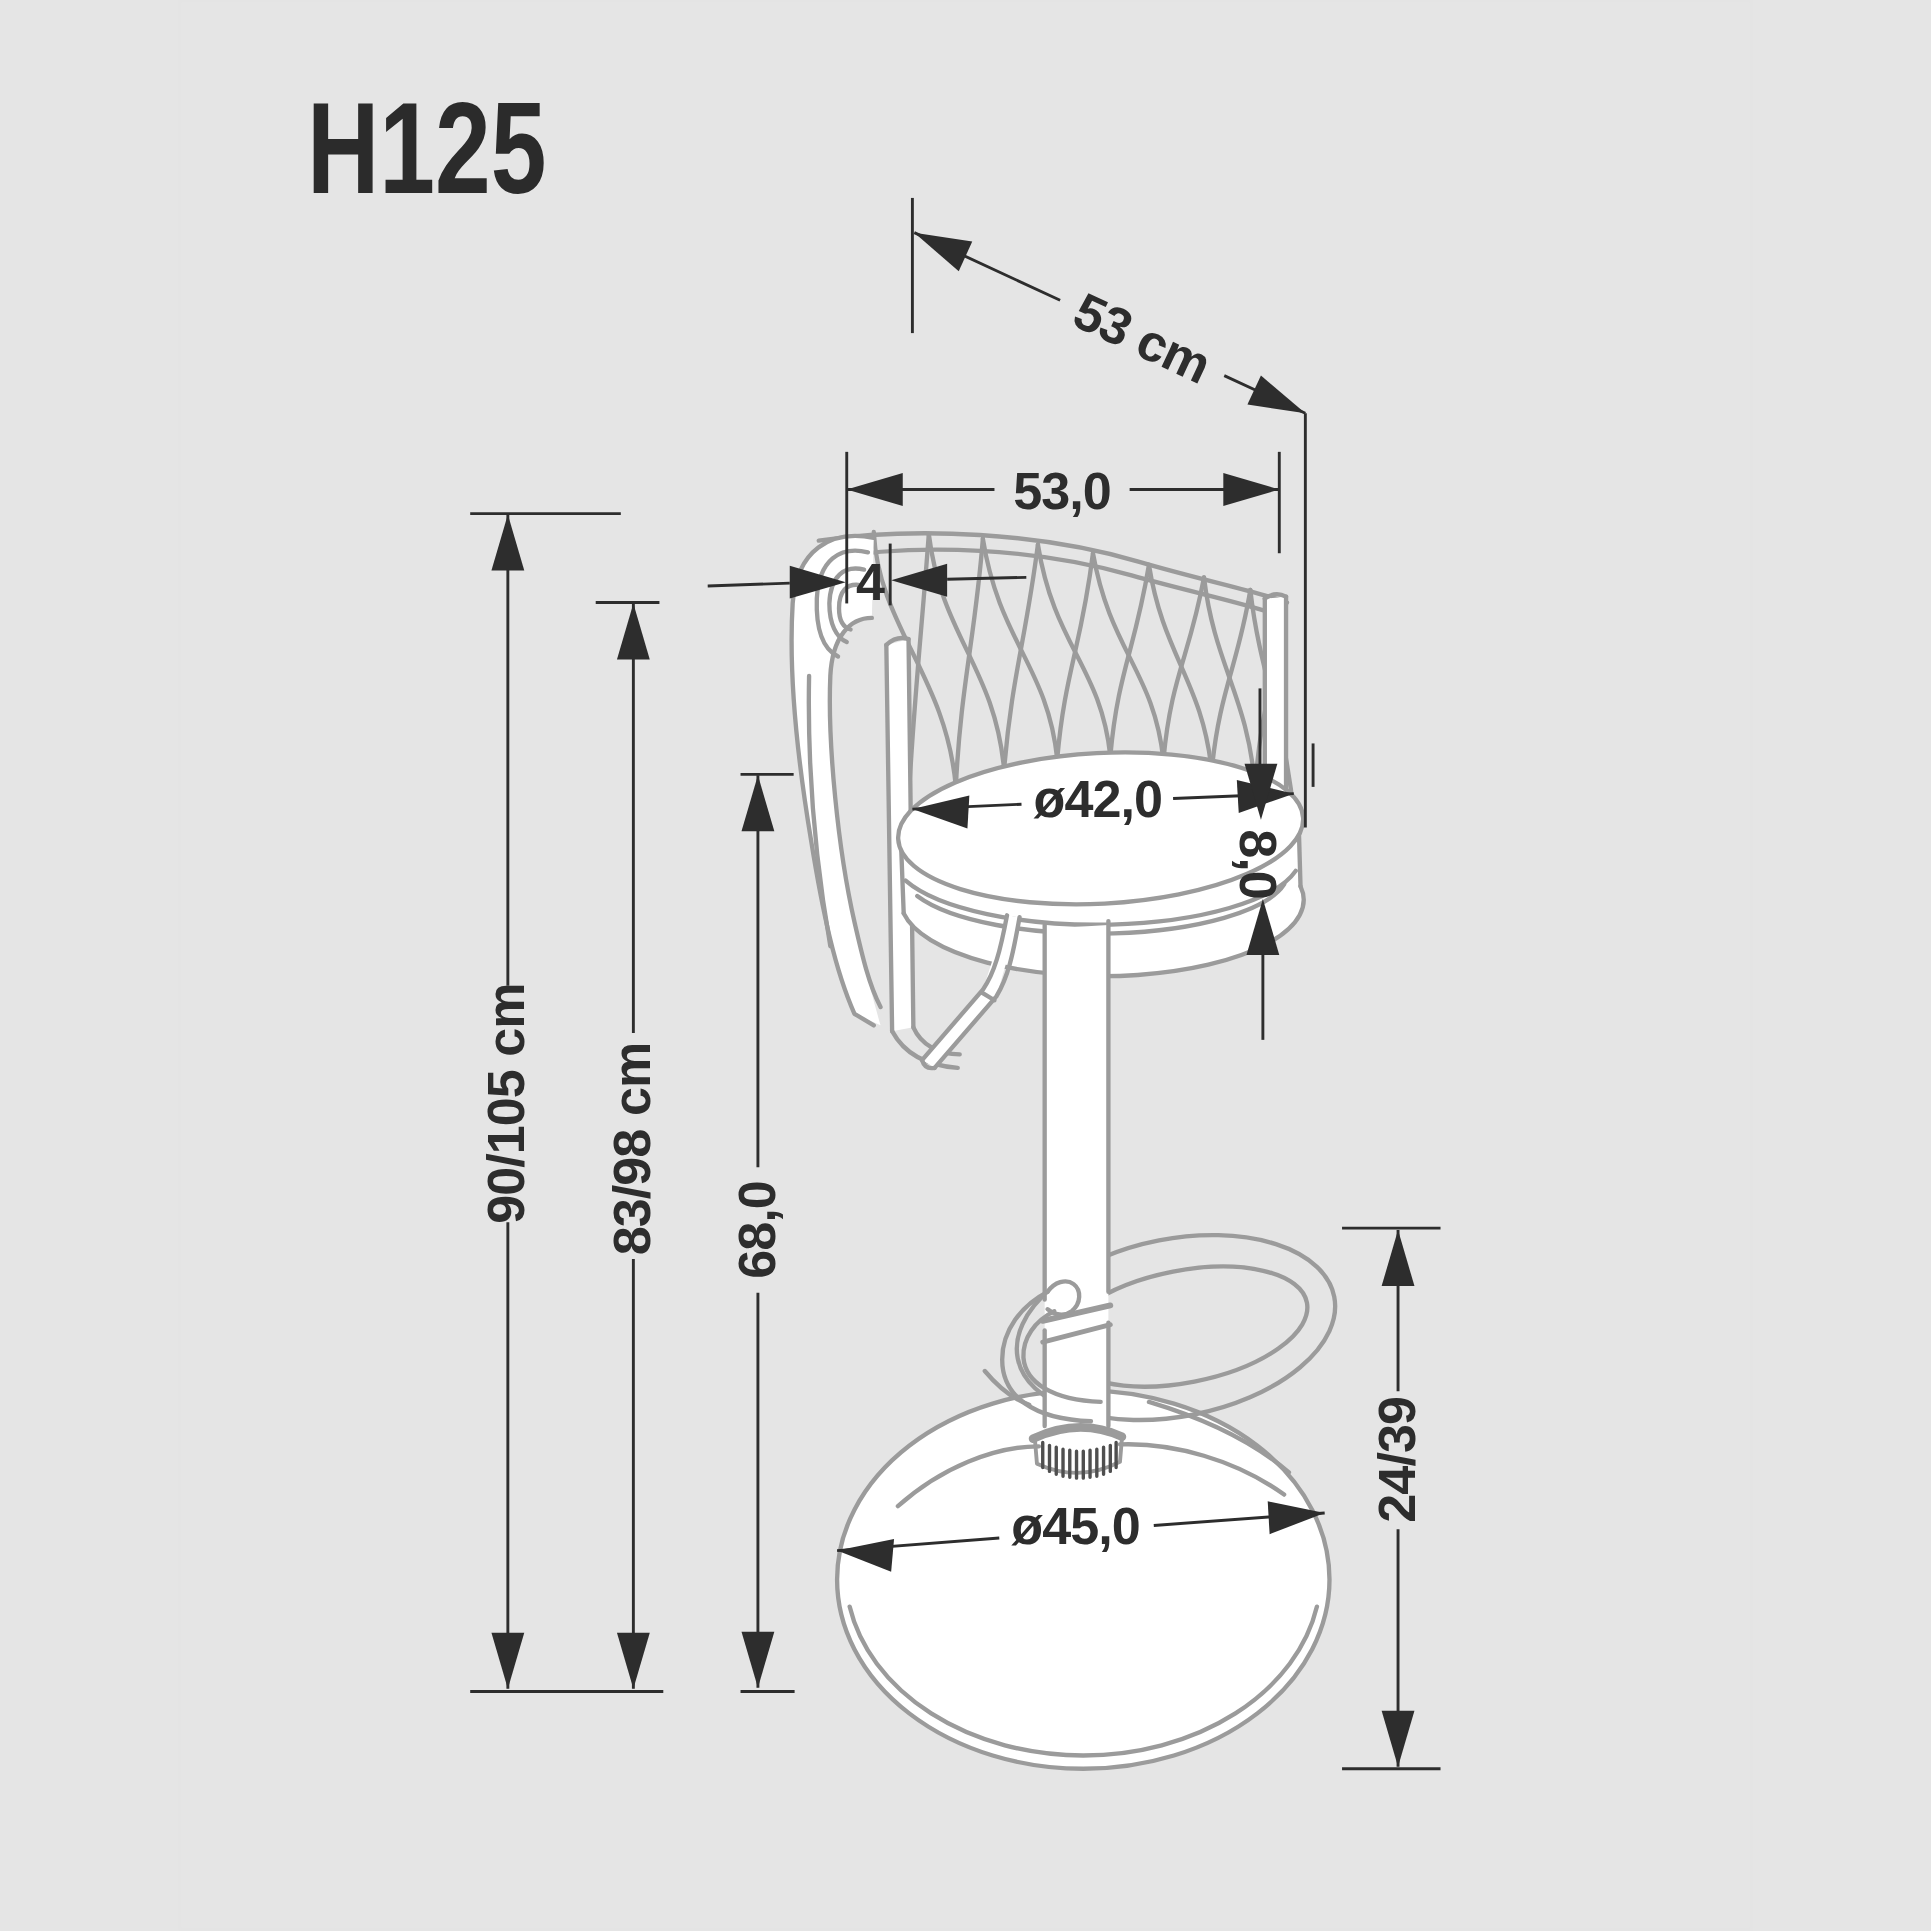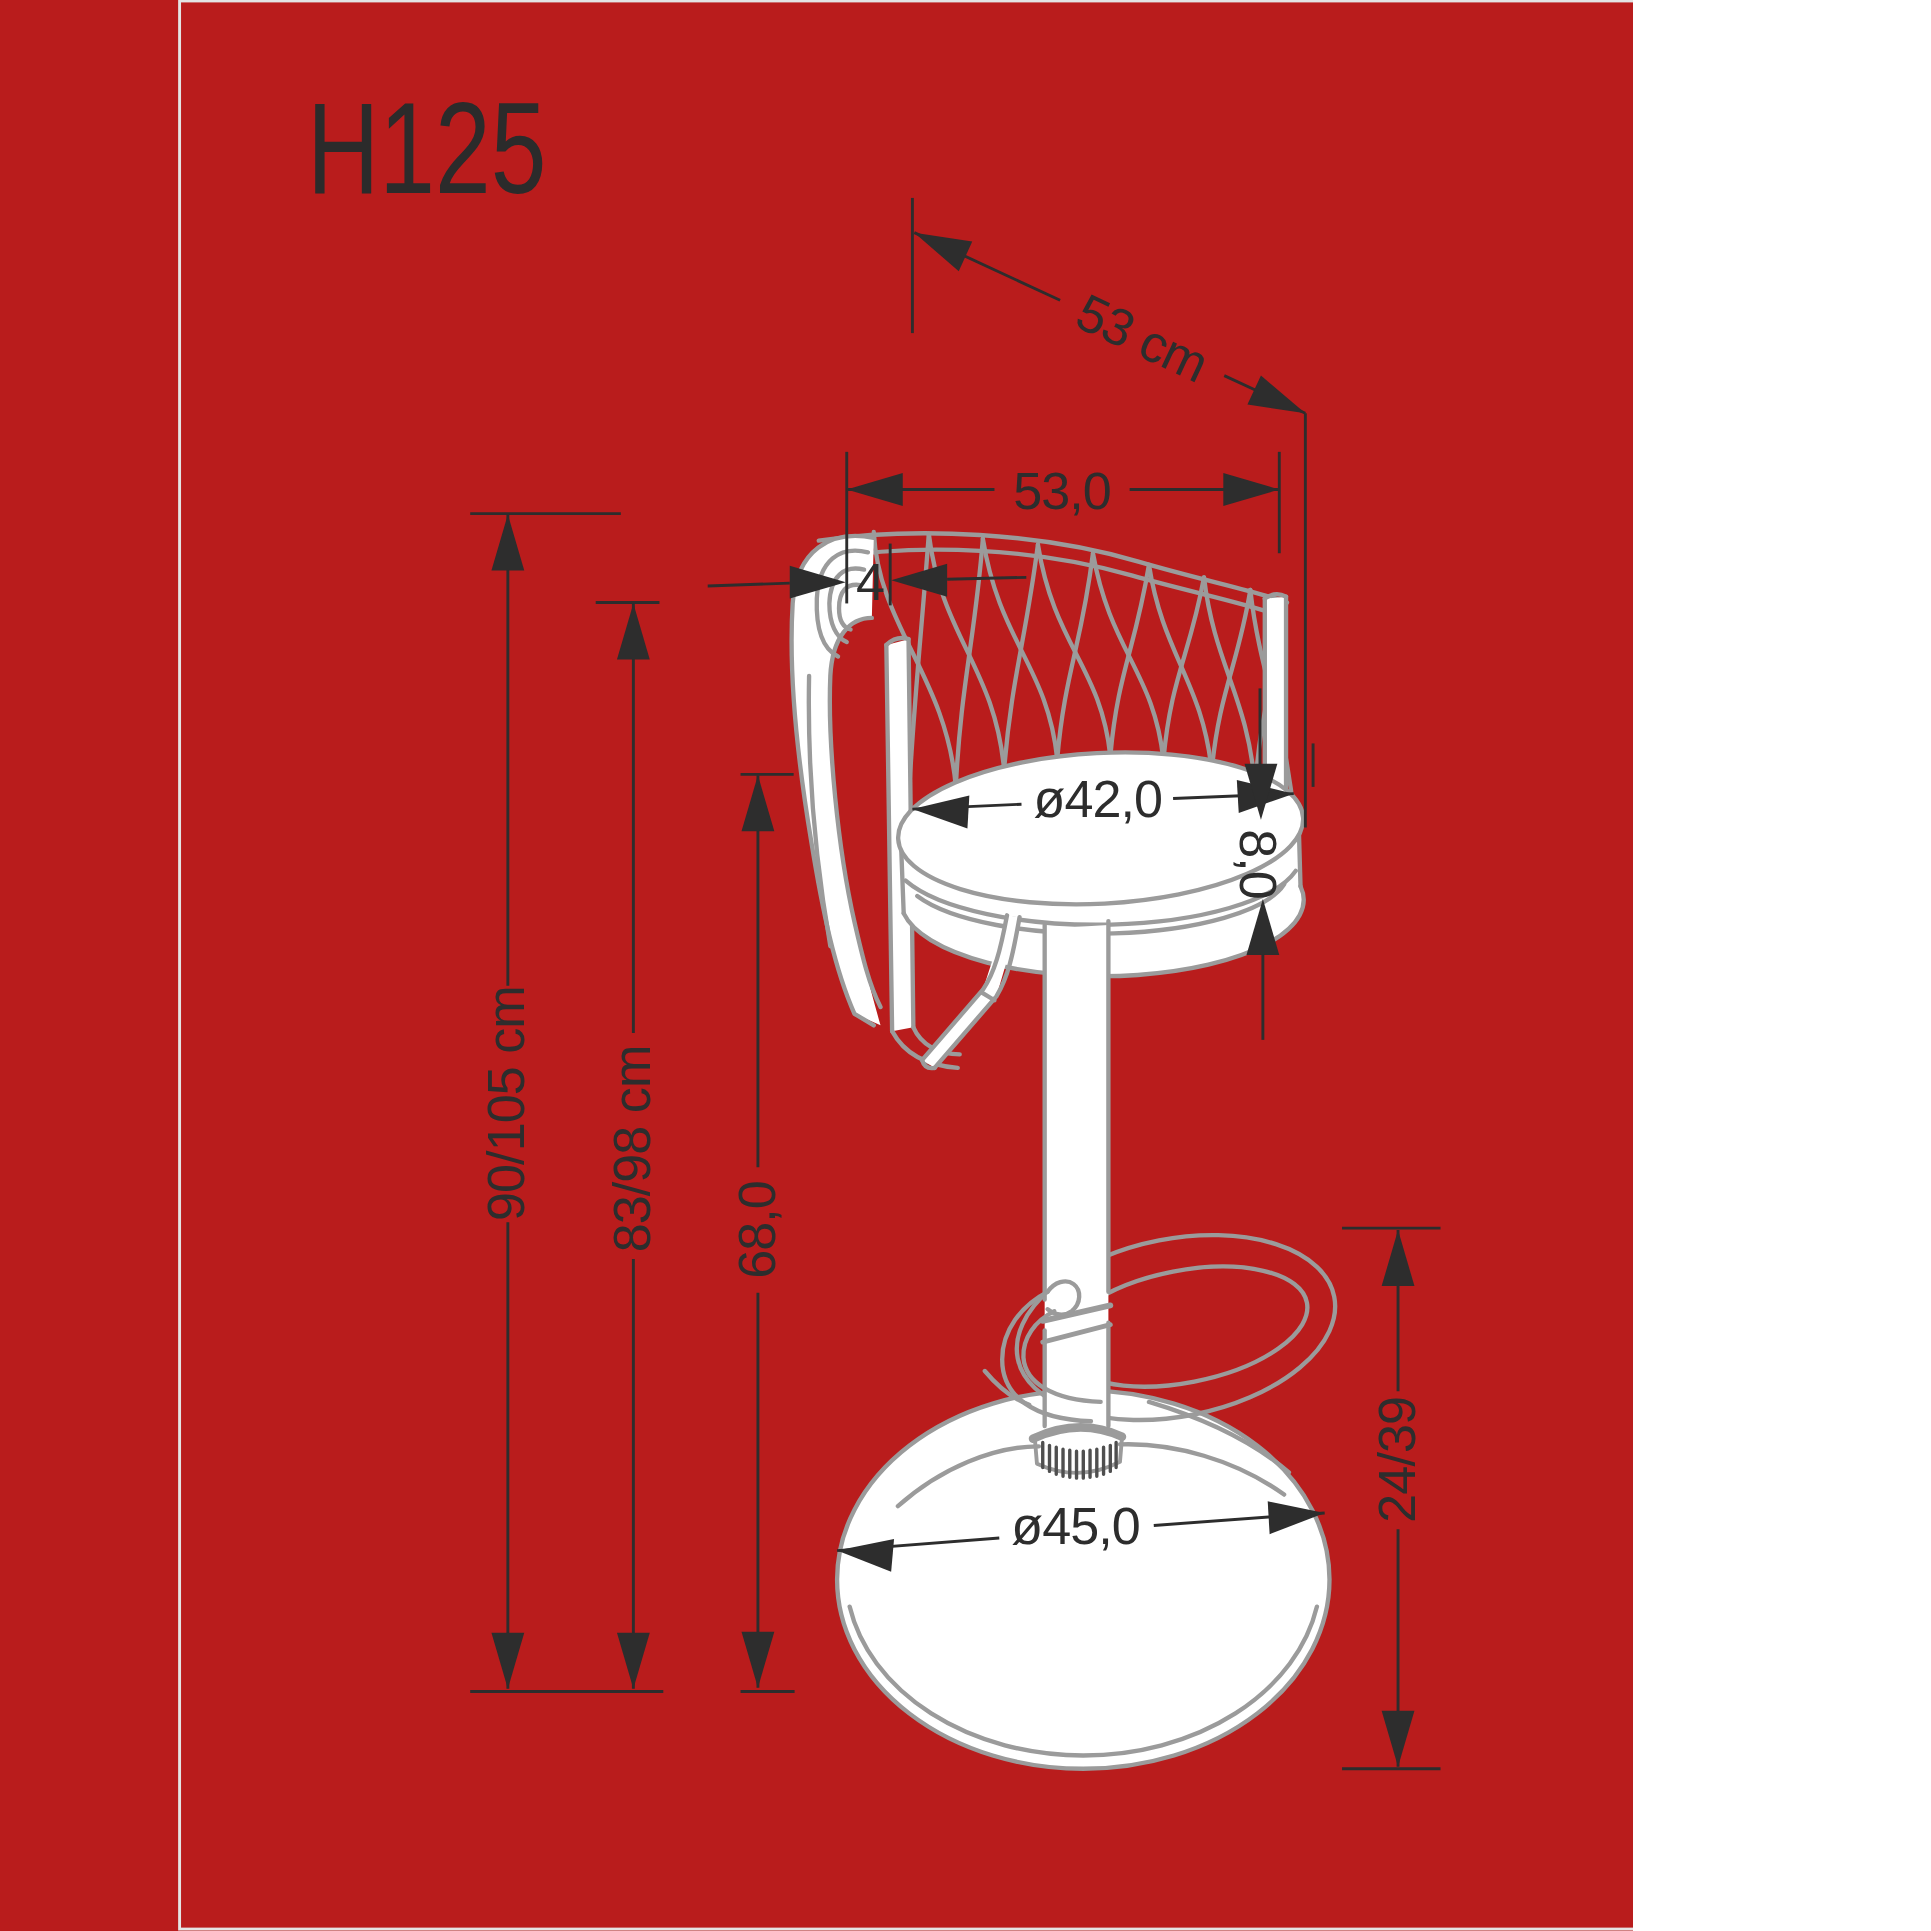--- a/index.html
+++ b/index.html
@@ -1,17 +1,17 @@
 <!DOCTYPE html>
 <html><head>
 <meta charset="utf-8">
 <style>
   html,body{margin:0;padding:0;background:#ffffff;}
   body{width:1931px;height:1931px;font-family:"Liberation Sans","DejaVu Sans",sans-serif;}
-  .page{position:relative;width:1633px;height:1931px;background:#b91c1c;overflow:hidden;}
+  .page{position:relative;width:1931px;height:1931px;background:#e5e5e5;overflow:hidden;font-weight:bold;}
   svg{display:block;}
   .dim-label{fill:#2d2d2d;font-size:54px;letter-spacing:-1px;}
   .title-text{fill:#2b2b2b;font-size:134px;}
   .chair{stroke:#9b9b9b;stroke-width:4.5;fill:none;stroke-linecap:round;stroke-linejoin:round;}
   .chairfill{fill:#ffffff;stroke:none;}
   .dimline{stroke:#2d2d2d;stroke-width:3;fill:none;stroke-linecap:butt;}
   .arrow{fill:#2d2d2d;stroke:none;}
   .hatch{stroke:#4f4f4f;stroke-width:3.5;fill:none;}
   .frame-border{fill:none;stroke:#e4e4e4;stroke-width:3;}
 </style>

